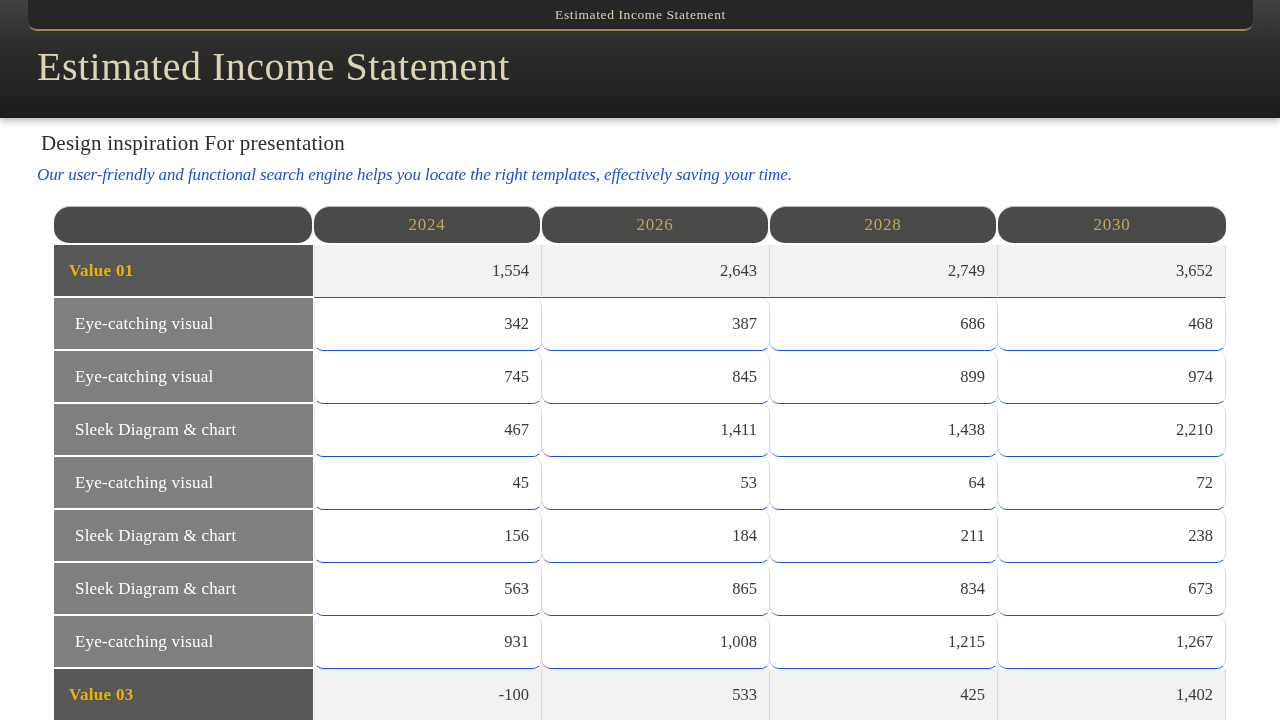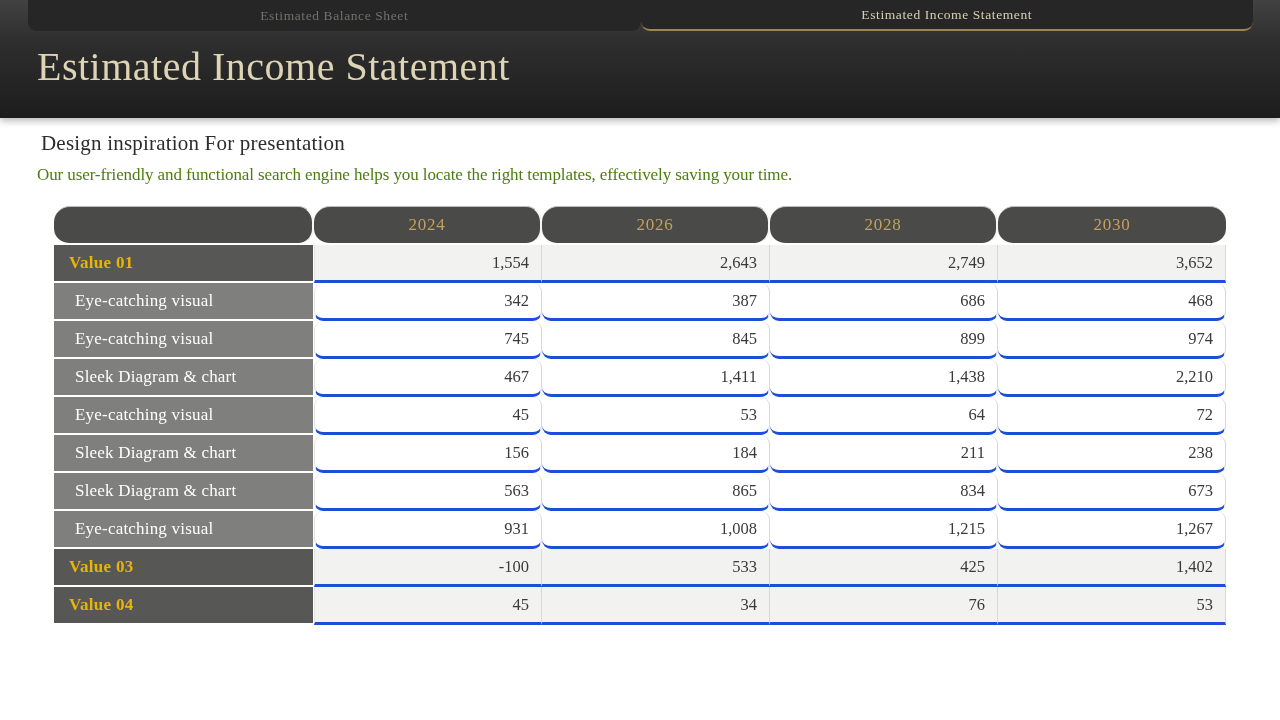--- a/index.html
+++ b/index.html
@@ -51,22 +51,23 @@
   .content-heading{
     margin:13px 0 0 4px;
     font-size:21px;
     font-weight:400;
     color:#2d2d2d;
     letter-spacing:.2px;
   }
   .content-subtitle{
     margin:9px 0 0 0;
     font-size:17px;
-    color:#4d7c0f;
+    color:#1d4ed8;
     letter-spacing:-.1px;
+    font-style:italic;
   }
 
   
   .table-wrap{position:absolute;left:54px;top:206px;}
   table{
     border-collapse:separate;border-spacing:0;
     table-layout:fixed;
     width:1172px;
     font-size:17px;
   }
@@ -103,41 +104,38 @@
   }
   tr.row-sub th.label-cell{
     background:#7f7f7d;
     color:#ffffff;
     padding-left:21px;
     letter-spacing:.2px;
   }
   td.value-cell{
     text-align:right;
     color:#3a3a3a;
-    height:38px;
+    height:53px;
     padding-right:12px;
     border-right:1px solid #d8d8d8;
-    border-bottom:3px solid #1d4ed8;
+    border-bottom:1px solid #1d4ed8;
     box-sizing:border-box;
     font-size:16.5px;
   }
   td.value-cell:nth-child(2){border-left:1px solid #e3e3e3;}
   tr.row-total td.value-cell{background:#f2f2f1;}
   tr.row-sub td.value-cell{background:#ffffff;border-radius:9px;}
 </style>
 </head>
 <body>
 
 <div class="slide">
 
   <div class="header">
     <div class="tabbar">
-      <div class="tab tab-inactive">
-        <span>Estimated  Balance Sheet</span>
-      </div>
       <div class="tab tab-active">
         <span>Estimated  Income Statement</span>
       </div>
     </div>
     <div class="slide-title">Estimated Income Statement</div>
   </div>
 
   <div class="content">
     <h2 class="content-heading">Design inspiration For presentation</h2>
     <p class="content-subtitle">Our user-friendly and functional search engine helps you locate the right templates, effectively saving your time.</p>

